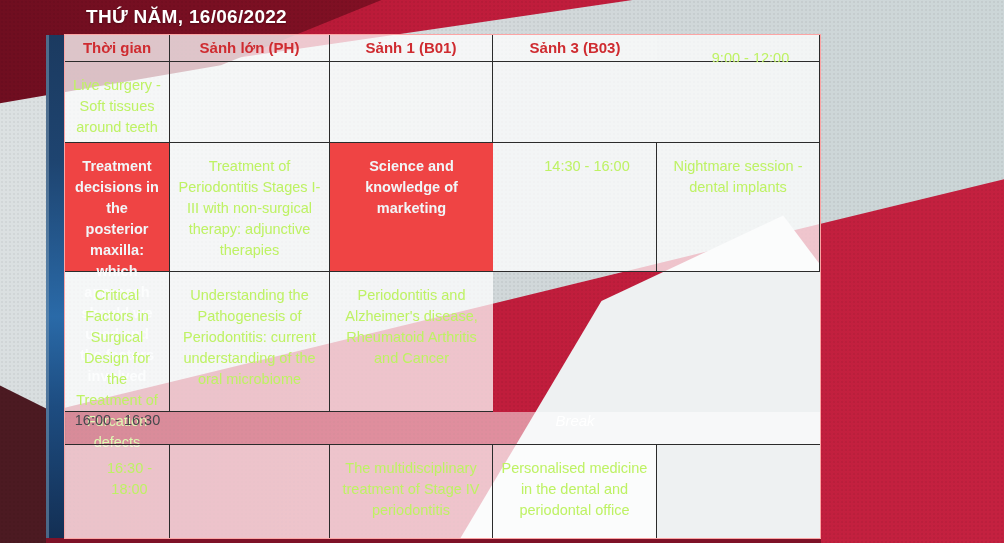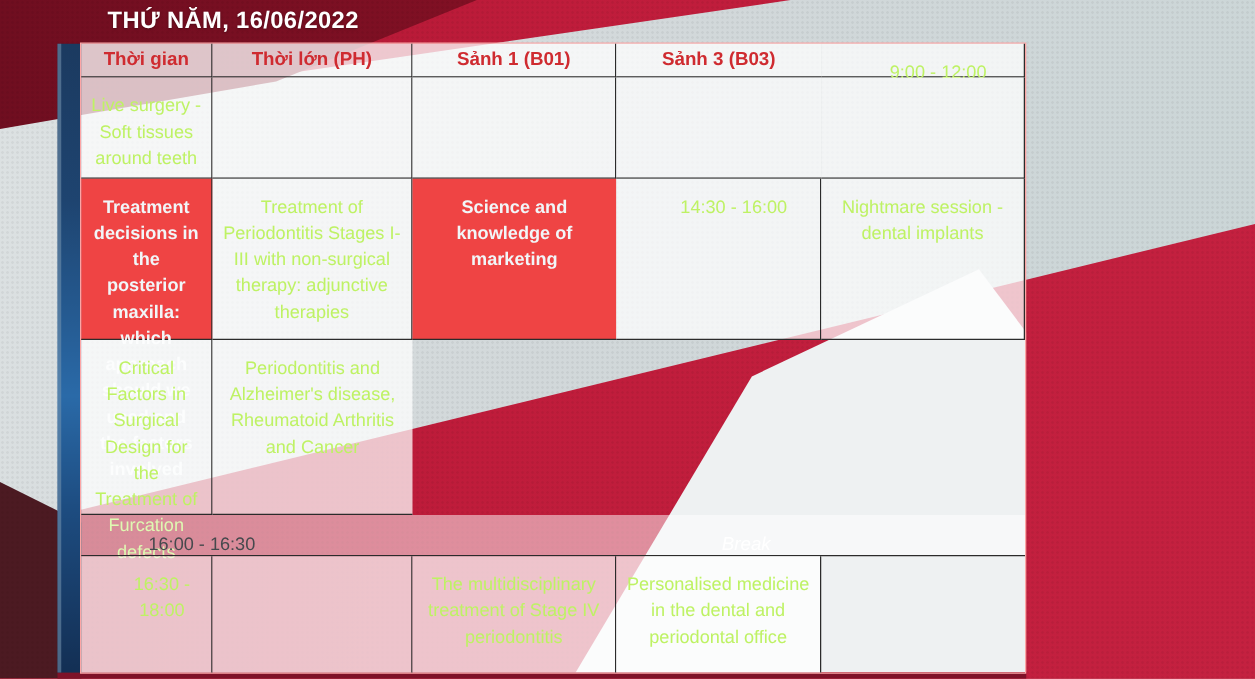--- a/index.html
+++ b/index.html
@@ -81,22 +81,22 @@
   }
   .time-cell{color:#bef264;padding-left:33px;}
   .highlight{
     background:#ef4444;
     color:#f1f6f8;font-weight:700;
   }
   .break-row{
     grid-column:1 / -1;box-sizing:border-box;
     border-bottom:1px solid #2b2b2b;
     background:rgba(255,255,255,0.50);
-    display:flex;align-items:flex-end;
-    font-size:14.5px;color:#46494d;padding-left:44px;
+    display:flex;align-items:flex-start;
+    font-size:14.5px;color:#46494d;
   }
   .break-time{width:105px;text-align:center;flex:0 0 auto;}
   .break-spacer{width:160px;flex:0 0 auto;}
   .break-label{flex:1;text-align:center;font-style:italic;color:#ffffff;font-size:15px;}
 </style>
 </head>
 <body>
 
 <div class="bg-layer bg-base"></div>
 <div class="bg-layer bg-silver"></div>
@@ -107,38 +107,39 @@
   <div class="underlay-white-wedge"></div>
 </div>
 <div class="bg-bottom-strip"></div>
 <div class="accent-bar"></div>
 
 <div class="date-title">THỨ NĂM, 16/06/2022</div>
 
 <div class="schedule-table">
 
   <div class="cell header-cell">Thời gian</div>
-  <div class="cell header-cell">Thời lớn (PH)</div>
+  <div class="cell header-cell">Sảnh lớn (PH)</div>
   <div class="cell header-cell">Sảnh 1 (B01)</div>
   <div class="cell header-cell last-col">Sảnh 3 (B03)</div>
 
   <div class="cell time-cell">9:00 - 12:00</div>
   <div class="cell">Live surgery - Soft tissues around teeth</div>
   <div class="cell"></div>
   <div class="cell"></div>
   <div class="cell last-col"></div>
 
   <div class="cell"></div>
   <div class="cell highlight">Treatment decisions in the posterior maxilla: which approach should we used and the factors involved</div>
   <div class="cell">Treatment of Periodontitis Stages I-III with non-surgical therapy: adjunctive therapies</div>
   <div class="cell last-col highlight">Science and knowledge of marketing</div>
 
   <div class="cell time-cell">14:30 - 16:00</div>
   <div class="cell">Nightmare session - dental implants</div>
   <div class="cell">Critical Factors in Surgical Design for the Treatment of Furcation defects</div>
+  <div class="cell">Understanding the Pathogenesis of Periodontitis: current understanding of the oral microbiome</div>
   <div class="cell last-col">Periodontitis and Alzheimer's disease, Rheumatoid Arthritis and Cancer</div>
 
   <div class="break-row">
     <div class="break-time">16:00 - 16:30</div>
     <div class="break-spacer"></div>
     <div class="break-label">Break</div>
   </div>
 
   <div class="cell time-cell last-row">16:30 - 18:00</div>
   <div class="cell last-row"></div>

